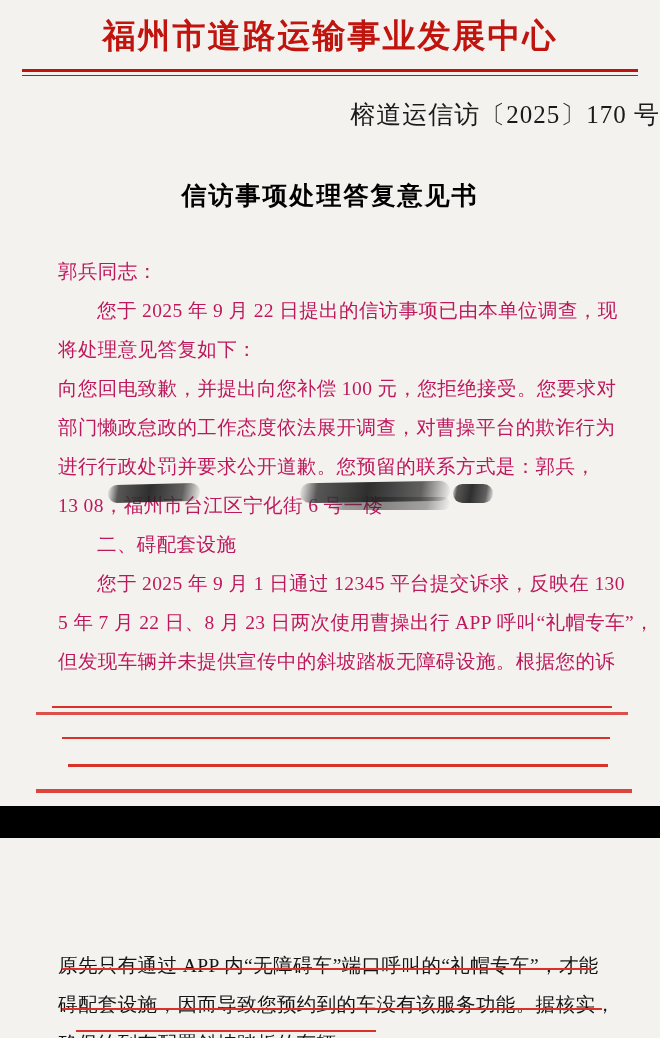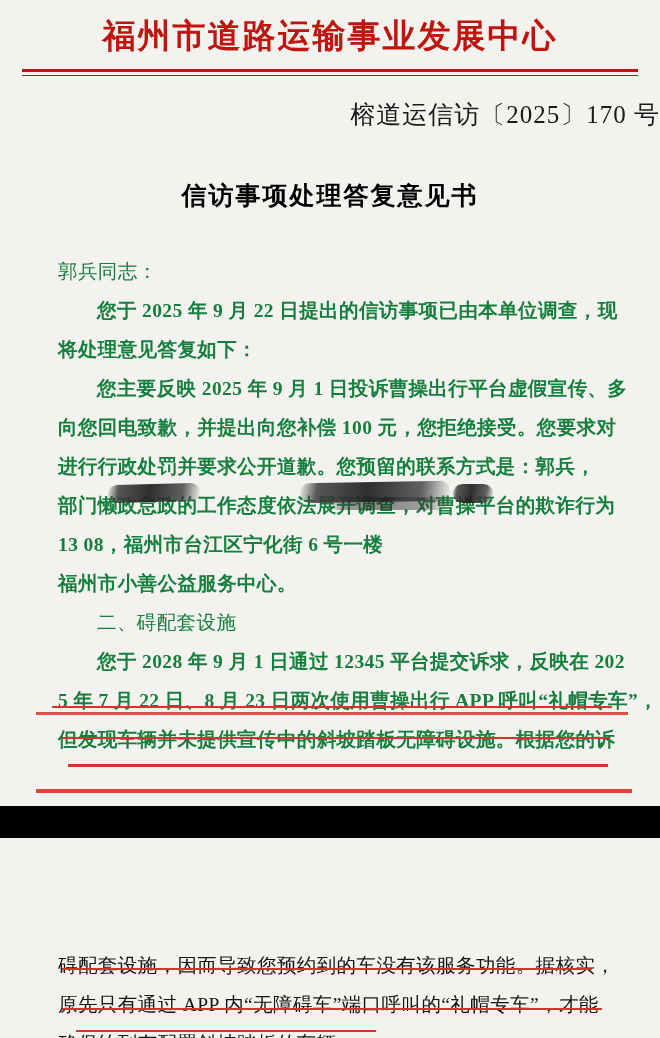--- a/index.html
+++ b/index.html
@@ -86,31 +86,30 @@
     color: #000000;
     margin-top: 48px;
     letter-spacing: 2px;
   }
 
   
   .body-text {
     margin: 0 58px 0 58px;
     font-family: "Liberation Serif", serif;
     font-size: 19.5px;
-    color: #15803d;
+    color: #be185d;
     line-height: 2.0;
     letter-spacing: 0.4px;
     text-align: justify;
   }
   .salutation {
     margin-top: 40px;
   }
   .para {
     text-indent: 2em;
-    font-weight: bold;
   }
   .section-head {
     text-indent: 2em;
   }
   .line {
     position: relative;
     white-space: nowrap;
   }
 
   
@@ -169,32 +168,30 @@
     <div class="body-text">
       <div class="salutation line">郭兵同志：</div>
 
       <div class="para">
         <div class="line">您于 2025 年 9 月 22 日提出的信访事项已由本单位调查，现</div>
         <div class="line" style="text-indent:0">将处理意见答复如下：</div>
       </div>
 
 
       <div class="para">
-        <div class="line">您主要反映 2025 年 9 月 1 日投诉曹操出行平台虚假宣传、多</div>
         <div class="line" style="text-indent:0">向您回电致歉，并提出向您补偿 100 元，您拒绝接受。您要求对</div>
+        <div class="line" style="text-indent:0">部门懒政怠政的工作态度依法展开调查，对曹操平台的欺诈行为</div>
         <div class="line" style="text-indent:0">进行行政处罚并要求公开道歉。您预留的联系方式是：郭兵，</div>
-        <div class="line" style="text-indent:0">部门懒政怠政的工作态度依法展开调查，对曹操平台的欺诈行为</div>
         <div class="line" style="text-indent:0">13       08，福州市台江区宁化街              6 号一楼</div>
-        <div class="line" style="text-indent:0">福州市小善公益服务中心。</div>
       </div>
 
       <div class="section-head line">二、碍配套设施</div>
 
       <div class="para">
-        <div class="line">您于 2028 年 9 月 1 日通过 12345 平台提交诉求，反映在 202</div>
+        <div class="line">您于 2025 年 9 月 1 日通过 12345 平台提交诉求，反映在 130</div>
         <div class="line" style="text-indent:0">5 年 7 月 22 日、8 月 23 日两次使用曹操出行 APP 呼叫“礼帽专车”，</div>
         <div class="line" style="text-indent:0">但发现车辆并未提供宣传中的斜坡踏板无障碍设施。根据您的诉</div>
 
       </div>
     </div>
 
     <div class="smudge s1"></div>
     <div class="smudge s2"></div>
     <div class="smudge s3"></div>
     <div class="smudge s4"></div>
@@ -203,22 +200,22 @@
     <div class="long-rule lr2"></div>
     <div class="long-rule lr3"></div>
     <div class="long-rule lr4"></div>
     <div class="long-rule lr5"></div>
   </div>
 
   <div class="gap"></div>
 
   <div class="sheet-bottom">
     <div class="bottom-text">
+      <div class="line">原先只有通过 APP 内“无障碍车”端口呼叫的“礼帽专车”，才能</div>
       <div class="line">碍配套设施，因而导致您预约到的车没有该服务功能。据核实，</div>
-      <div class="line">原先只有通过 APP 内“无障碍车”端口呼叫的“礼帽专车”，才能</div>
       <div class="line">确保约到有配置斜坡踏板的车辆。</div>
     </div>
     <div class="long-rule bottom-rule1" style="position: absolute; top: 130px;"></div>
     <div class="long-rule bottom-rule2" style="position: absolute; top: 170px;"></div>
     <div class="long-rule bottom-rule3" style="position: absolute; top: 192px;"></div>
   </div>
 
 </div>
 
 </body></html>

